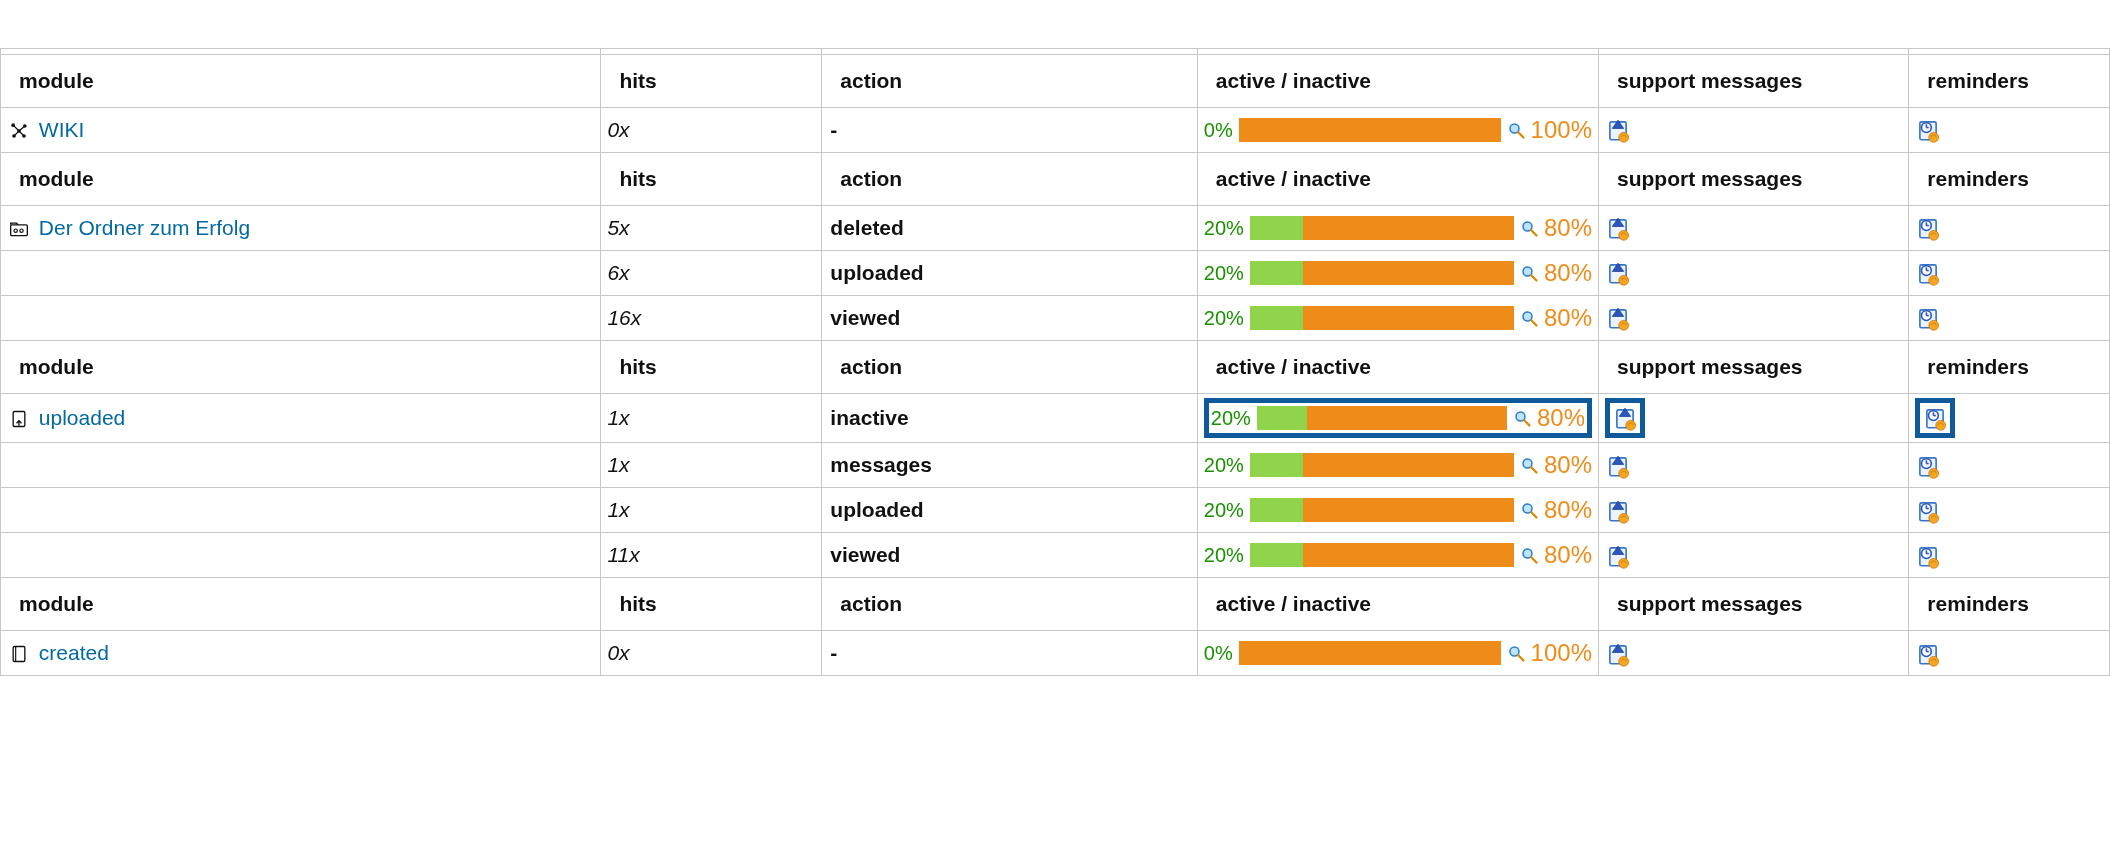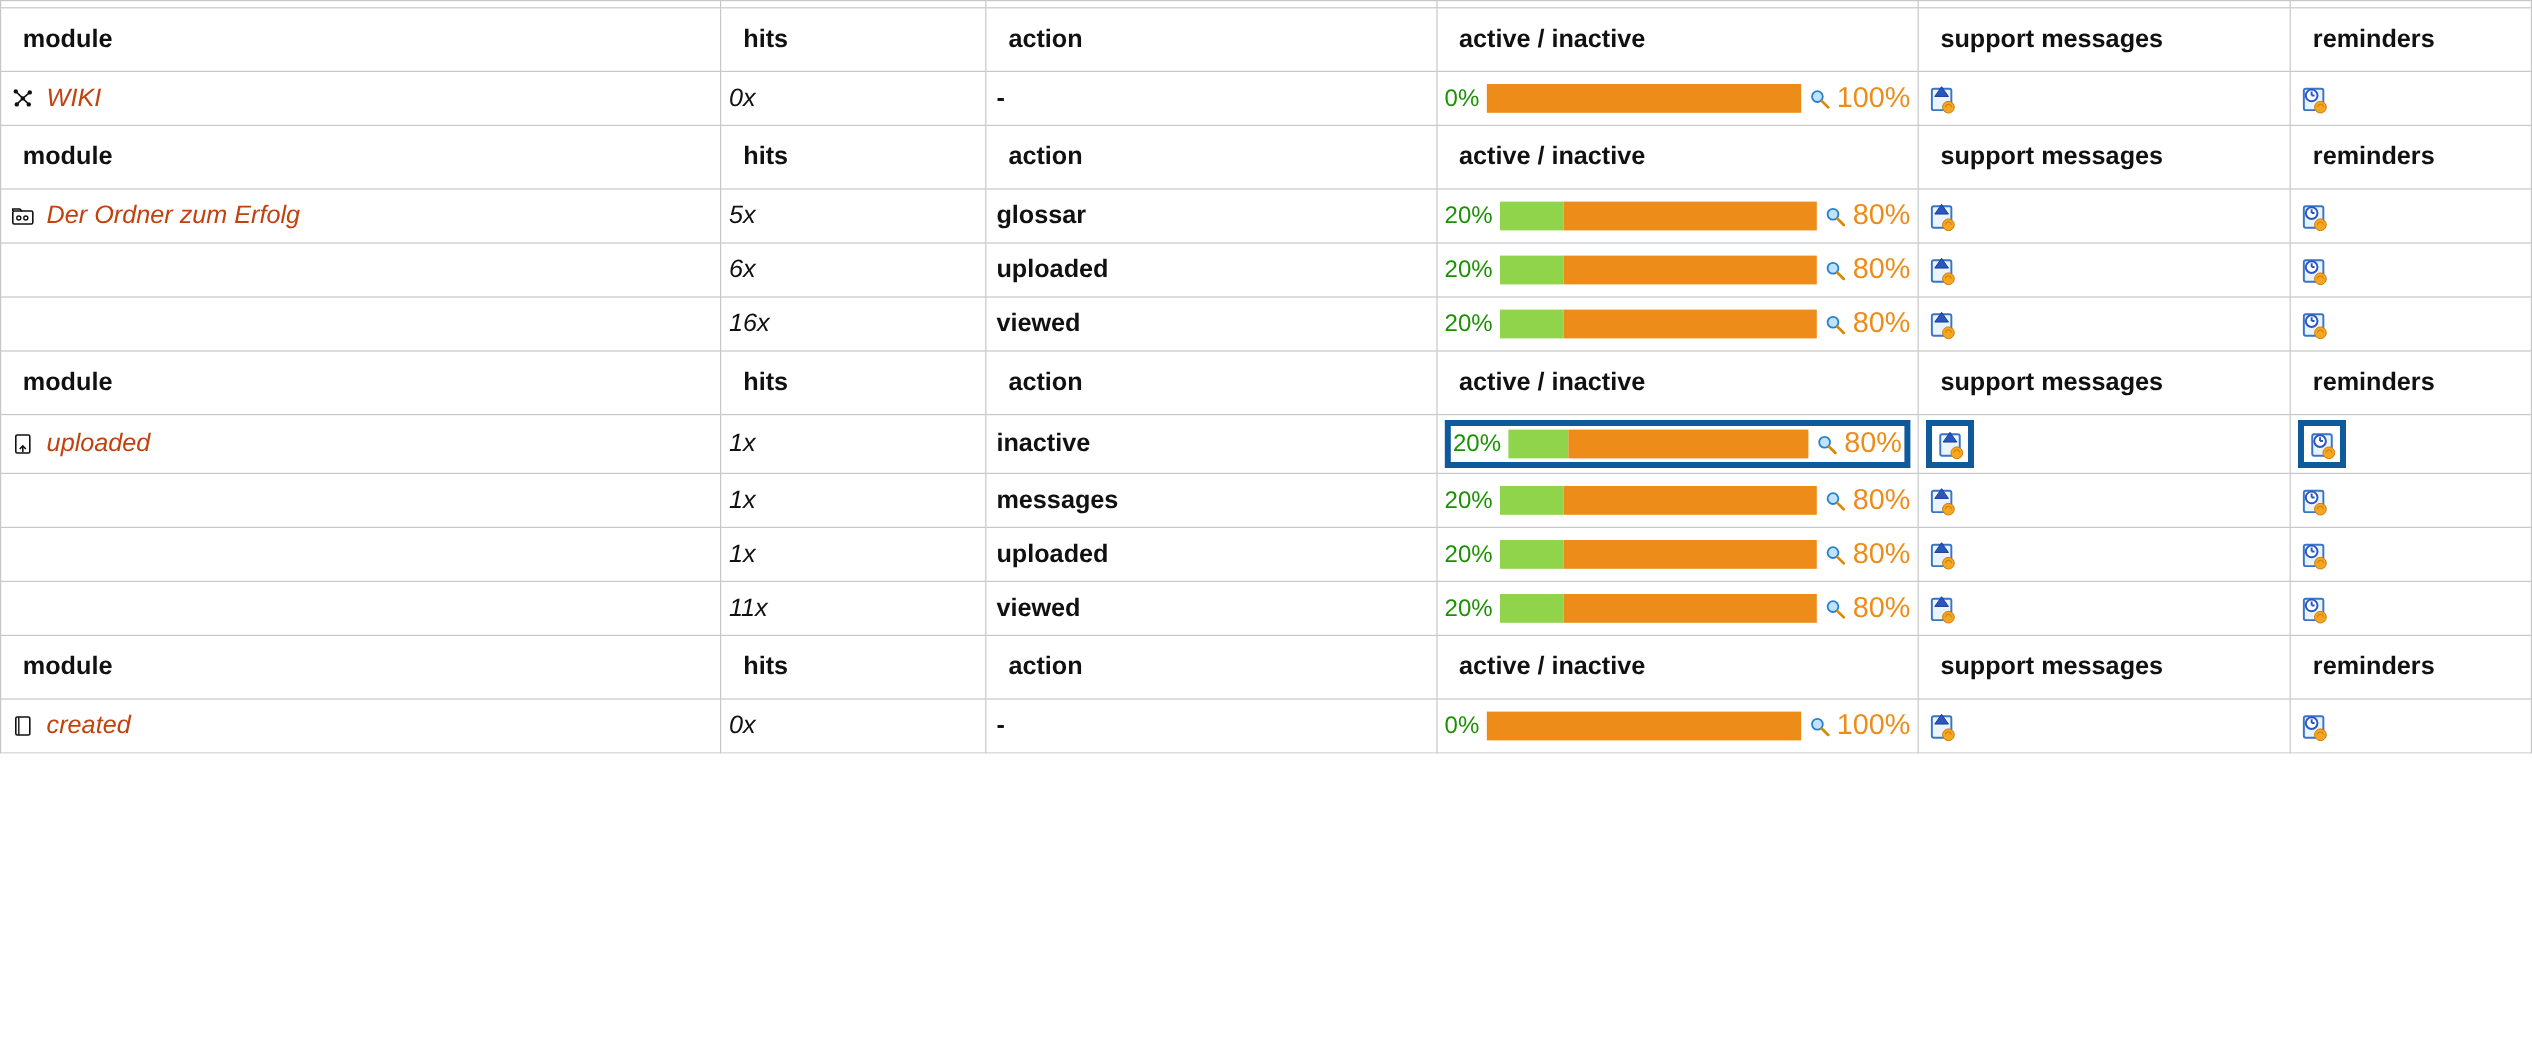--- a/index.html
+++ b/index.html
@@ -8,20 +8,21 @@
     padding: 0;
     font-family: Arial, Helvetica, sans-serif;
     font-size: 21px;
     color: #111;
     background: #fff;
   }
   table {
     border-collapse: collapse;
     width: 100%;
     table-layout: fixed;
+    margin-top: 48px;
   }
   col.c-module   { width: 443px; }
   col.c-hits     { width: 163px; }
   col.c-action   { width: 277px; }
   col.c-active   { width: 296px; }
   col.c-support  { width: 229px; }
   col.c-remind   { width: 148px; }
 
   th, td {
     border: 1px solid #c7c7c7;
@@ -30,23 +31,22 @@
     vertical-align: middle;
     white-space: nowrap;
     overflow: hidden;
   }
   th {
     font-weight: 700;
     background: #fff;
     padding: 14px 18px;
   }
   td.module-cell a {
-    color: #c2410c;
+    color: #0369a1;
     text-decoration: none;
-    font-style: italic;
   }
   td.action-cell { font-weight: 700; }
   td.hits-cell   { padding-left: 6px; font-style: italic; }
 
   .mod-icon {
     display: inline-block;
     width: 20px;
     height: 20px;
     vertical-align: -4px;
     margin-right: 4px;
@@ -191,21 +191,21 @@
       <tr>
         <td class="module-cell">
   <svg class="mod-icon" viewBox="0 0 24 24">
     <rect x="2" y="7" width="20" height="13" rx="1.5" fill="none" stroke="#111" stroke-width="1.6"></rect>
     <path d="M2 7 V5 h7 l2 2" fill="none" stroke="#111" stroke-width="1.6"></path>
     <circle cx="8" cy="14" r="2" fill="none" stroke="#111" stroke-width="1.4"></circle>
     <circle cx="15" cy="14" r="2" fill="none" stroke="#111" stroke-width="1.4"></circle>
   </svg>
 <a href="#">Der Ordner zum Erfolg</a></td>
         <td class="hits-cell">5x</td>
-        <td class="action-cell">glossar</td>
+        <td class="action-cell">deleted</td>
         <td class="active-cell">
           <div>
             <div class="ai-wrap">
               <span class="ai-left">20%</span>
               <div class="ai-bar">
                 <div class="seg-act" style="width: 20%;"></div>
                 <div class="seg-inact" style="width: 80%;"></div>
               </div>
   <svg class="ai-mag" viewBox="0 0 24 24">
     <circle cx="10" cy="10" r="6" fill="#bfe3ff" stroke="#2a7fc9" stroke-width="2"></circle>

